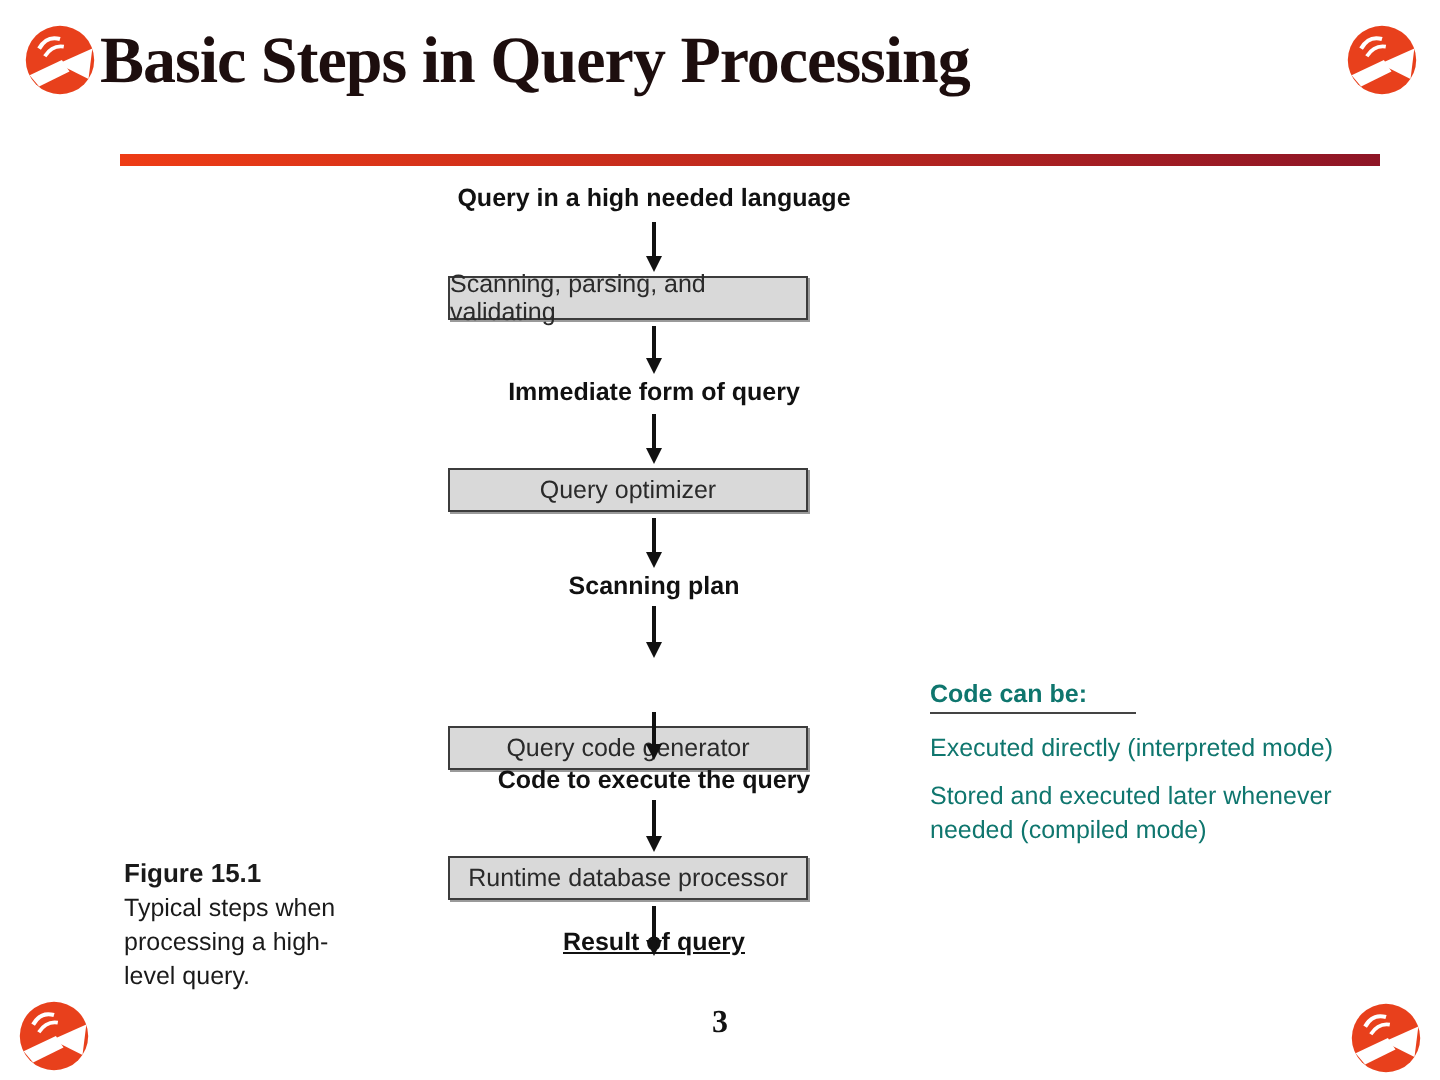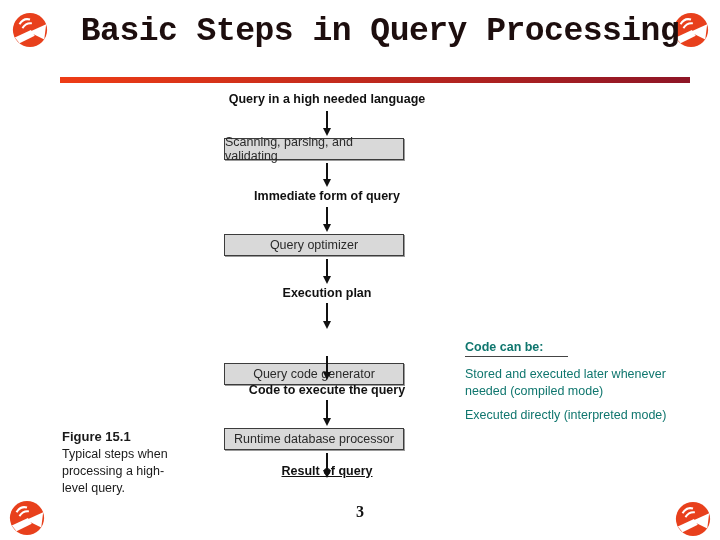--- a/index.html
+++ b/index.html
@@ -7,22 +7,22 @@
     position:relative;
     width:720px;height:540px;
     background:#ffffff;
     overflow:hidden;
     font-family:"Liberation Sans", sans-serif;
     margin:0 auto;
   }
   
   .title{
     position:absolute;top:13px;left:50px;right:10px;
-    text-align:center;
-    font-family:Liberation Mono, monospace;
+    text-align:left;
+    font-family:Liberation Serif, serif;
     font-weight:bold;
     font-size:33px;
     color:#1d0e0e;
     margin:0;
     letter-spacing:-0.5px;
   }
   .divider{
     position:absolute;left:60px;top:77px;width:630px;height:6px;
     background:linear-gradient(to right,#ee3c15,#8e1526);
   }
@@ -146,21 +146,21 @@
       <span class="head"></span>
     </div>
 
   <div class="flow-box" style="top:234px;">Query optimizer</div>
 
   <div class="arrow" style="top:259px;height:25px;">
       <span class="shaft"></span>
       <span class="head"></span>
     </div>
 
-  <div class="flow-label" style="top:286px;">Execution plan</div>
+  <div class="flow-label" style="top:286px;">Scanning plan</div>
 
   <div class="arrow" style="top:303px;height:26px;">
       <span class="shaft"></span>
       <span class="head"></span>
     </div>
 
   <div class="flow-box" style="top:331px;margin-top:32px;">Query code generator</div>
 
   <div class="arrow" style="top:356px;height:24px;">
       <span class="shaft"></span>
@@ -178,22 +178,22 @@
 
   <div class="arrow" style="top:453px;height:25px;">
       <span class="shaft"></span>
       <span class="head"></span>
     </div>
 
   <div class="flow-label" style="top:464px;text-decoration:underline;">Result of query</div>
 
   <div class="annotation">
     <div class="heading">Code can be:</div>
+    <p class="line">Executed directly (interpreted mode)</p>
     <p class="line" style="width:222px;">Stored and executed later whenever needed (compiled mode)</p>
-    <p class="line">Executed directly (interpreted mode)</p>
   </div>
 
   <div class="caption">
     <div class="cap-title">Figure 15.1</div>
     <div class="cap-text">Typical steps when processing a high-level query.</div>
   </div>
 
   <div class="page-number">3</div>
 
 </div>

